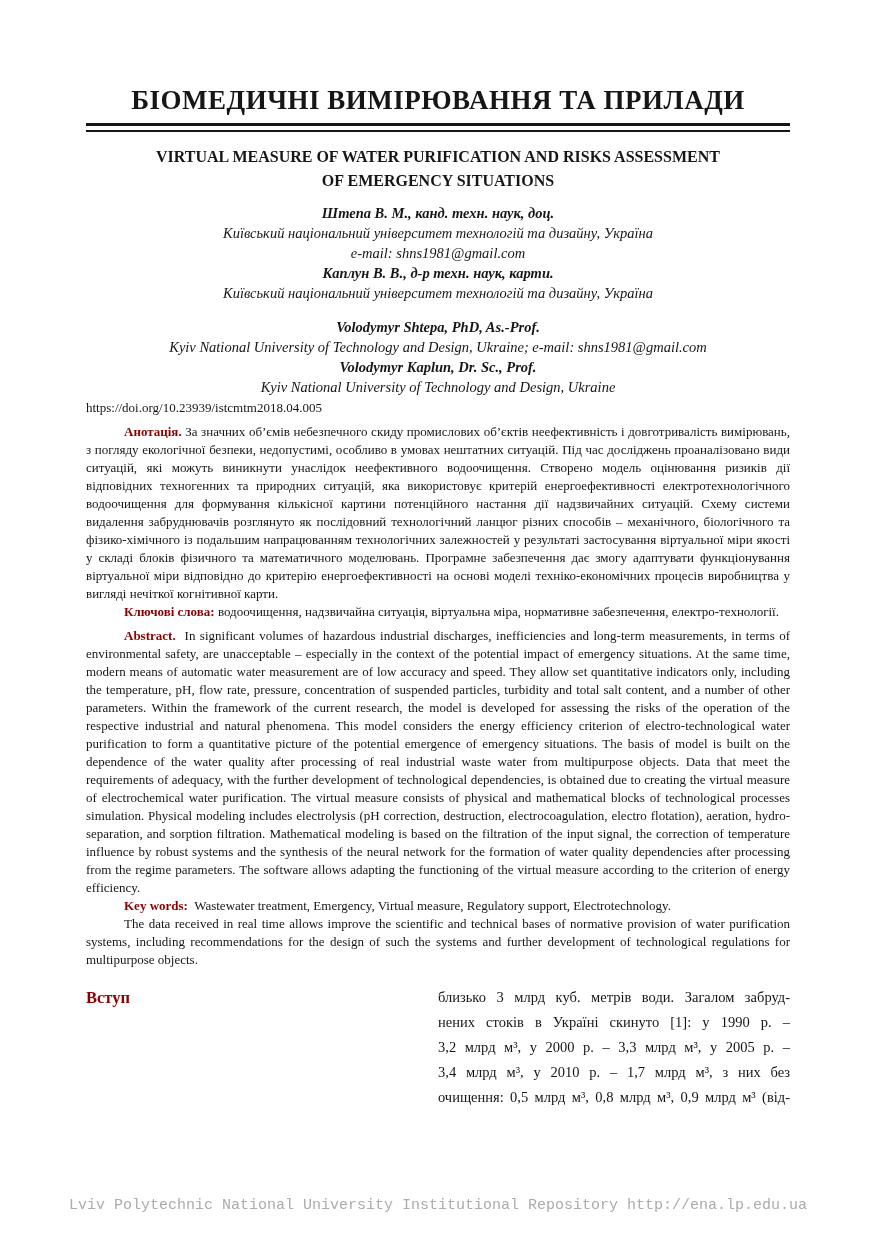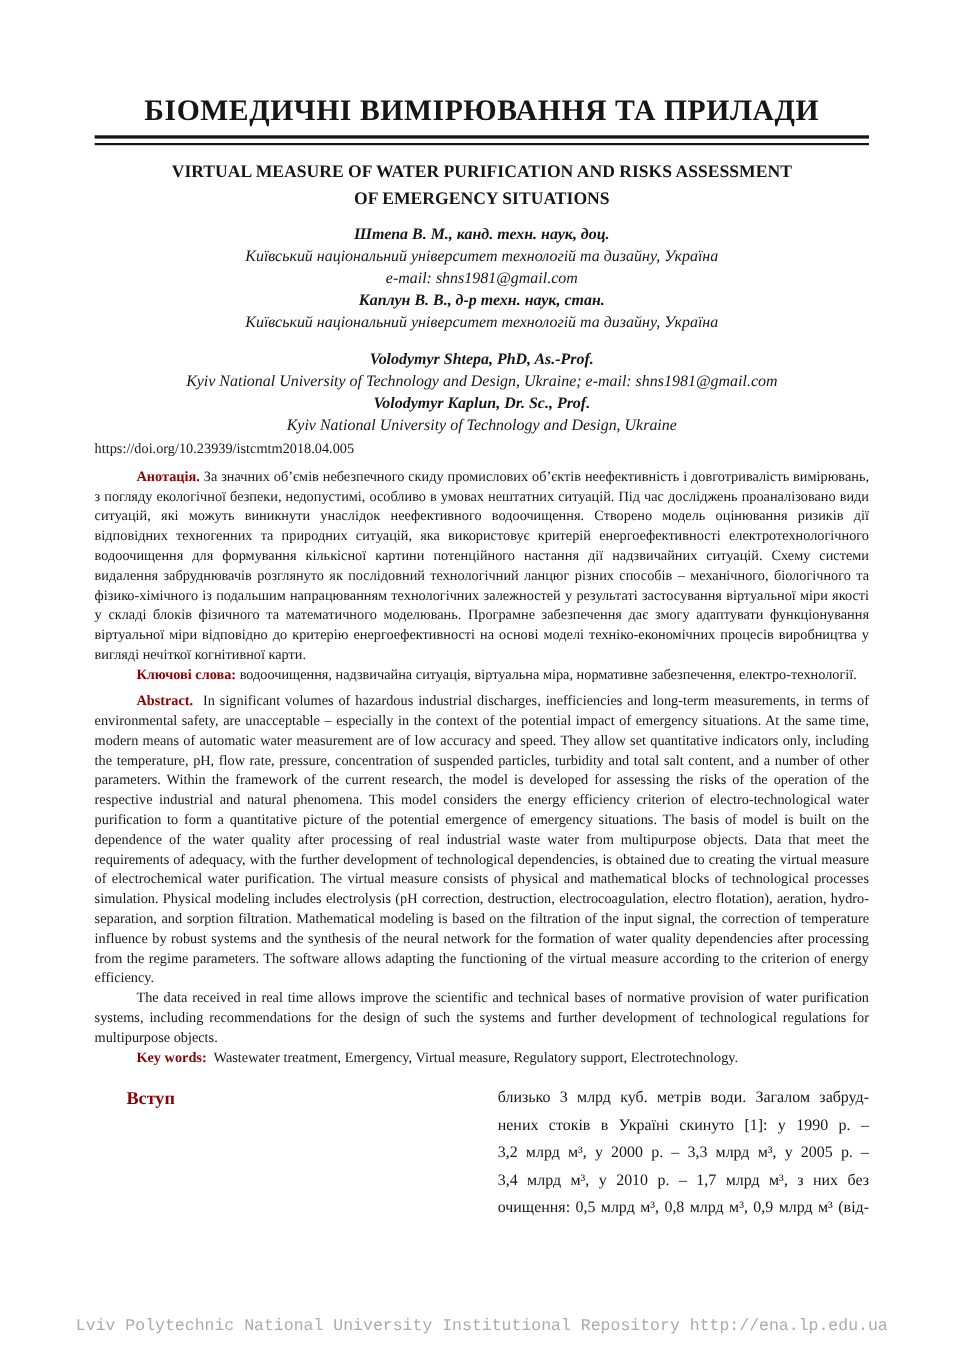--- a/index.html
+++ b/index.html
@@ -63,21 +63,20 @@
     font-size: 13px;
     line-height: 18px;
     text-align: justify;
     text-indent: 38px;
     hyphens: none;
   }
   .label { font-weight: 700; color: #8B0000; }
   .intro {
     margin-top: 16px;
     display: flex;
-    margin-left: 29px;
   }
   .intro .col {
     width: 357px;
     font-size: 14.5px;
     line-height: 25px;
     text-align: justify;
   }
   .intro-heading {
     margin: 0;
     font-size: 16.5px;
@@ -111,21 +110,21 @@
   <h1 class="journal-title">БІОМЕДИЧНІ ВИМІРЮВАННЯ ТА ПРИЛАДИ</h1>
   <div class="double-rule"></div>
 
   <div class="article-title en">VIRTUAL MEASURE OF WATER PURIFICATION AND RISKS ASSESSMENT
 OF EMERGENCY SITUATIONS</div>
 
   <div class="authors uk">
     <div class="author-name">Штепа В. М., канд. техн. наук, доц.</div>
     <div>Київський національний університет технологій та дизайну, Україна</div>
     <div>e-mail: shns1981@gmail.com</div>
-    <div class="author-name">Каплун В. В., д-р техн. наук, стан.</div>
+    <div class="author-name">Каплун В. В., д-р техн. наук, карти.</div>
     <div>Київський національний університет технологій та дизайну, Україна</div>
   </div>
 
   <div class="authors en">
     <div class="author-name">Volodymyr Shtepa, PhD, As.-Prof.</div>
     <div>Kyiv National University of Technology and Design, Ukraine; e-mail: shns1981@gmail.com</div>
     <div class="author-name">Volodymyr Kaplun, Dr. Sc., Prof.</div>
     <div>Kyiv National University of Technology and Design, Ukraine</div>
   </div>
 
@@ -133,22 +132,22 @@
     <a class="doi" href="#">https://doi.org/10.23939/istcmtm2018.04.005</a>
   </div>
 
   <div class="abstract-block uk">
     <p><span class="label">Анотація.</span> <span>За значних об’ємів небезпечного скиду промислових об’єктів неефективність і довготривалість вимірювань, з погляду екологічної безпеки, недопустимі, особливо в умовах нештатних ситуацій. Під час досліджень проаналізовано види ситуацій, які можуть виникнути унаслідок неефективного водоочищення. Створено модель оцінювання ризиків дії відповідних техногенних та природних ситуацій, яка використовує критерій енергоефективності електротехнологічного водоочищення для формування кількісної картини потенційного настання дії надзвичайних ситуацій. Схему системи видалення забруднювачів розглянуто як послідовний технологічний ланцюг різних способів – механічного, біологічного та фізико-хімічного із подальшим напрацюванням технологічних залежностей у результаті застосування віртуальної міри якості у складі блоків фізичного та математичного моделювань. Програмне забезпечення дає змогу адаптувати функціонування віртуальної міри відповідно до критерію енергоефективності на основі моделі техніко-економічних процесів виробництва у вигляді нечіткої когнітивної карти.</span></p>
     <p><span class="label">Ключові слова:</span> <span>водоочищення, надзвичайна ситуація, віртуальна міра, нормативне забезпечення, електро-технології.</span></p>
   </div>
 
   <div class="abstract-block en">
     <p><span class="label">Abstract.</span>&nbsp; <span>In significant volumes of hazardous industrial discharges, inefficiencies and long-term measurements, in terms of environmental safety, are unacceptable – especially in the context of the potential impact of emergency situations. At the same time, modern means of automatic water measurement are of low accuracy and speed. They allow set quantitative indicators only, including the temperature, pH, flow rate, pressure, concentration of suspended particles, turbidity and total salt content, and a number of other parameters. Within the framework of the current research, the model is developed for assessing the risks of the operation of the respective industrial and natural phenomena. This model considers the energy efficiency criterion of electro-technological water purification to form a quantitative picture of the potential emergence of emergency situations. The basis of model is built on the dependence of the water quality after processing of real industrial waste water from multipurpose objects. Data that meet the requirements of adequacy, with the further development of technological dependencies, is obtained due to creating the virtual measure of electrochemical water purification. The virtual measure consists of physical and mathematical blocks of technological processes simulation. Physical modeling includes electrolysis (pH correction, destruction, electrocoagulation, electro flotation), aeration, hydro-separation, and sorption filtration. Mathematical modeling is based on the filtration of the input signal, the correction of temperature influence by robust systems and the synthesis of the neural network for the formation of water quality dependencies after processing from the regime parameters. The software allows adapting the functioning of the virtual measure according to the criterion of energy efficiency.</span></p>
+    <p><span class="label">Key words:</span>&nbsp; <span>Wastewater treatment, Emergency, Virtual measure, Regulatory support, Electrotechnology.</span></p>
     <p>The data received in real time allows improve the scientific and technical bases of normative provision of water purification systems, including recommendations for the design of such the systems and further development of technological regulations for multipurpose objects.</p>
-    <p><span class="label">Key words:</span>&nbsp; <span>Wastewater treatment, Emergency, Virtual measure, Regulatory support, Electrotechnology.</span></p>
   </div>
 
   <div class="intro">
     <div class="col">
       <p class="intro-heading">Вступ</p>
     </div>
     <div class="col">
       <p class="flowed">близько 3 млрд куб. метрів води. Загалом забруд-
 нених стоків в Україні скинуто [1]: у 1990 р. –
 3,2 млрд м³, у 2000 р. – 3,3 млрд м³, у 2005 р. –

